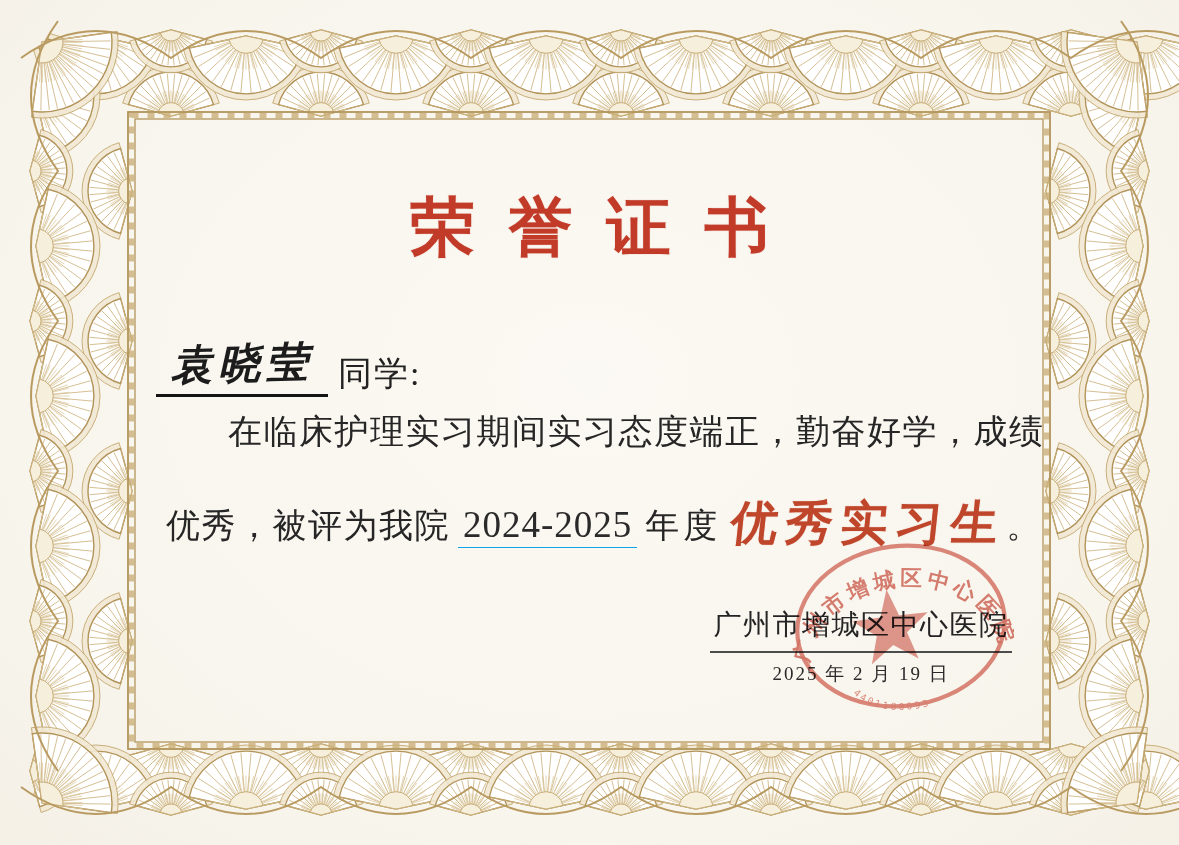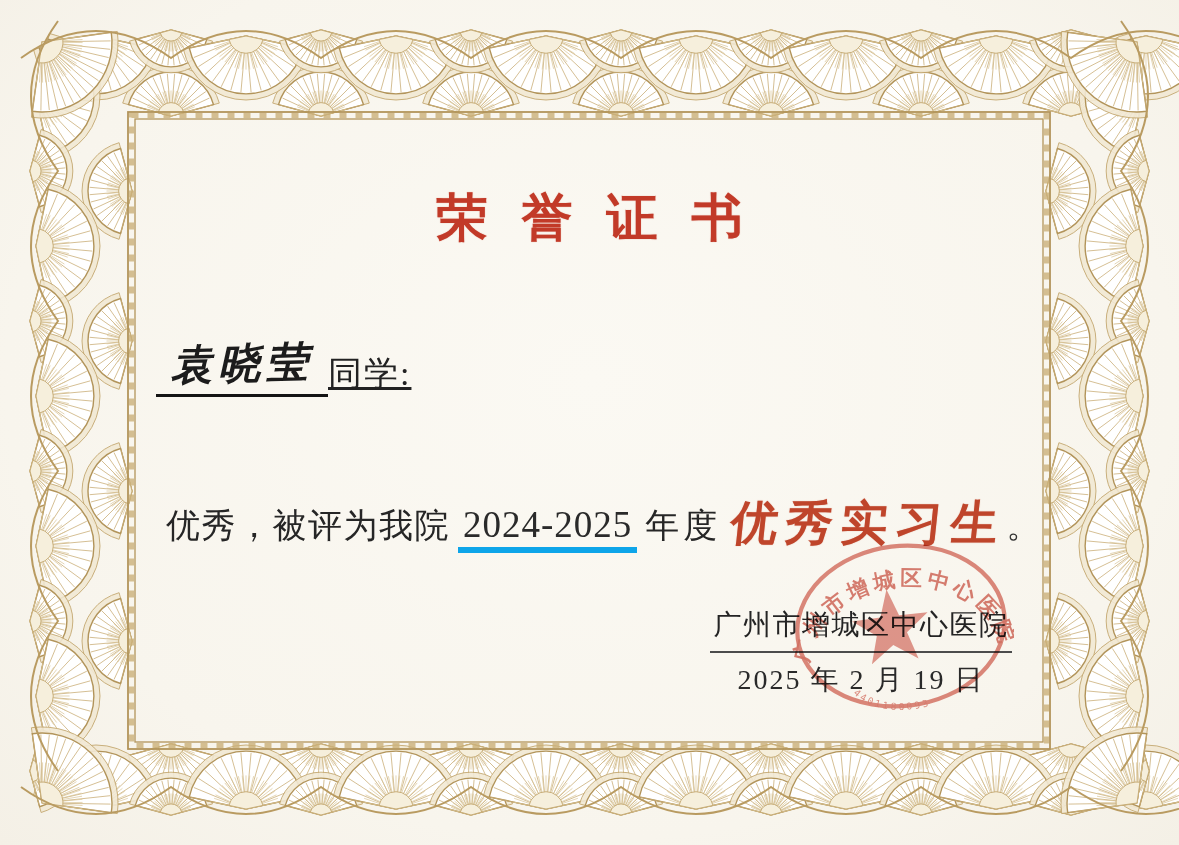--- a/index.html
+++ b/index.html
@@ -11,60 +11,60 @@
   .paper{
     position:absolute;inset:0;
     background:radial-gradient(ellipse at 50% 45%, #fbf9f3 0%, #f8f5ed 70%, #f4f0e6 100%);
   }
   svg{position:absolute;left:0;top:0;}
   #lace{width:1179px;height:845px;}
   #innerframe{width:1179px;height:845px;pointer-events:none;}
 
   .title{
     position:absolute;left:0;right:0;top:184px;text-align:center;
-    font-size:51px;font-weight:bold;color:#c23a28;
+    font-size:64px;font-weight:bold;color:#c23a28;
     letter-spacing:34px;padding-left:34px;
     font-family:"DejaVu Sans","Liberation Sans",sans-serif;
     text-shadow:0 0 1px rgba(194,58,40,.55);
   }
   .name-row{position:absolute;left:156px;top:336px;display:flex;align-items:flex-end;}
   .name-underline{
     display:inline-block;width:172px;text-align:center;
     border-bottom:3px solid #141414;padding-bottom:2px;
   }
   .name-text{
     font-size:42px;font-weight:bold;font-style:italic;color:#1c1c1c;
     letter-spacing:6px;display:inline-block;transform:rotate(-1.5deg);
   }
-  .salutation{font-size:34px;color:#222;letter-spacing:2px;line-height:1.35;text-decoration:underline;}
+  .salutation{font-size:34px;color:#222;margin-left:10px;letter-spacing:2px;line-height:1.35;}
   .body-line{position:absolute;font-size:34px;color:#262626;letter-spacing:1.5px;white-space:nowrap;}
   #line1{left:228px;top:409px;}
   #line2{left:166px;top:472px;display:flex;align-items:baseline;}
   #line3{left:228px;top:547px;}
   .period-range{
     font-size:37px;color:#2a2a2a;letter-spacing:1px;
-    border-bottom:6px solid #0ea5e9;padding:0 5px 1px 5px;margin:0 8px;
+    border-bottom:1px solid #0ea5e9;padding:0 5px 1px 5px;margin:0 8px;
     font-family:"Liberation Serif","DejaVu Serif",serif;
   }
   .middle-word{letter-spacing:4px;margin-right:10px;margin-top:31px;}
   .award{
     font-size:47px;font-weight:bold;color:#bf452b;letter-spacing:8px;
     font-family:"DejaVu Sans","Liberation Sans",sans-serif;
     display:inline-block;transform:skewX(-6deg) translateY(2px);
     text-shadow:0 0 1px rgba(191,69,43,.5);
   }
   .suffix{font-size:34px;color:#333;}
   .issuer{
     position:absolute;left:710px;top:606px;width:302px;text-align:center;
     font-size:28px;color:#242424;letter-spacing:1.5px;
     border-bottom:2.5px solid #4c4c4c;padding-bottom:7px;white-space:nowrap;
   }
   .date{
     position:absolute;left:710px;top:661px;width:302px;text-align:center;
-    font-size:28px;color:#2a2a2a;letter-spacing:2px;white-space:nowrap;
+    font-size:19px;color:#2a2a2a;letter-spacing:2px;white-space:nowrap;
   }
   #stamp{
     left:788px;top:538px;width:226px;height:176px;
     mix-blend-mode:multiply;opacity:.85;
   }
 </style>
 </head>
 <body>
 
 <div id="canvas">
@@ -473,20 +473,21 @@
     <rect x="135" y="119" width="908" height="623" fill="none" stroke="#b2945a" stroke-width="1.3"></rect>
   </svg>
 
   <div class="title">荣誉证书</div>
 
   <div class="name-row">
     <span class="name-underline"><span class="name-text">袁晓莹</span></span>
     <span class="salutation">同学:</span>
   </div>
 
+  <div class="body-line" id="line1">在临床护理实习期间实习态度端正，勤奋好学，成绩</div>
   <div class="body-line" id="line2">
     <span>优秀，被评为我院</span>
     <span class="period-range">2024-2025</span>
     <span class="middle-word">年度</span>
     <span class="award">优秀实习生</span>
     <span class="suffix">。</span>
   </div>
 
   <div class="issuer">广州市增城区中心医院</div>
   <div class="date">2025 年 2 月 19 日</div>

